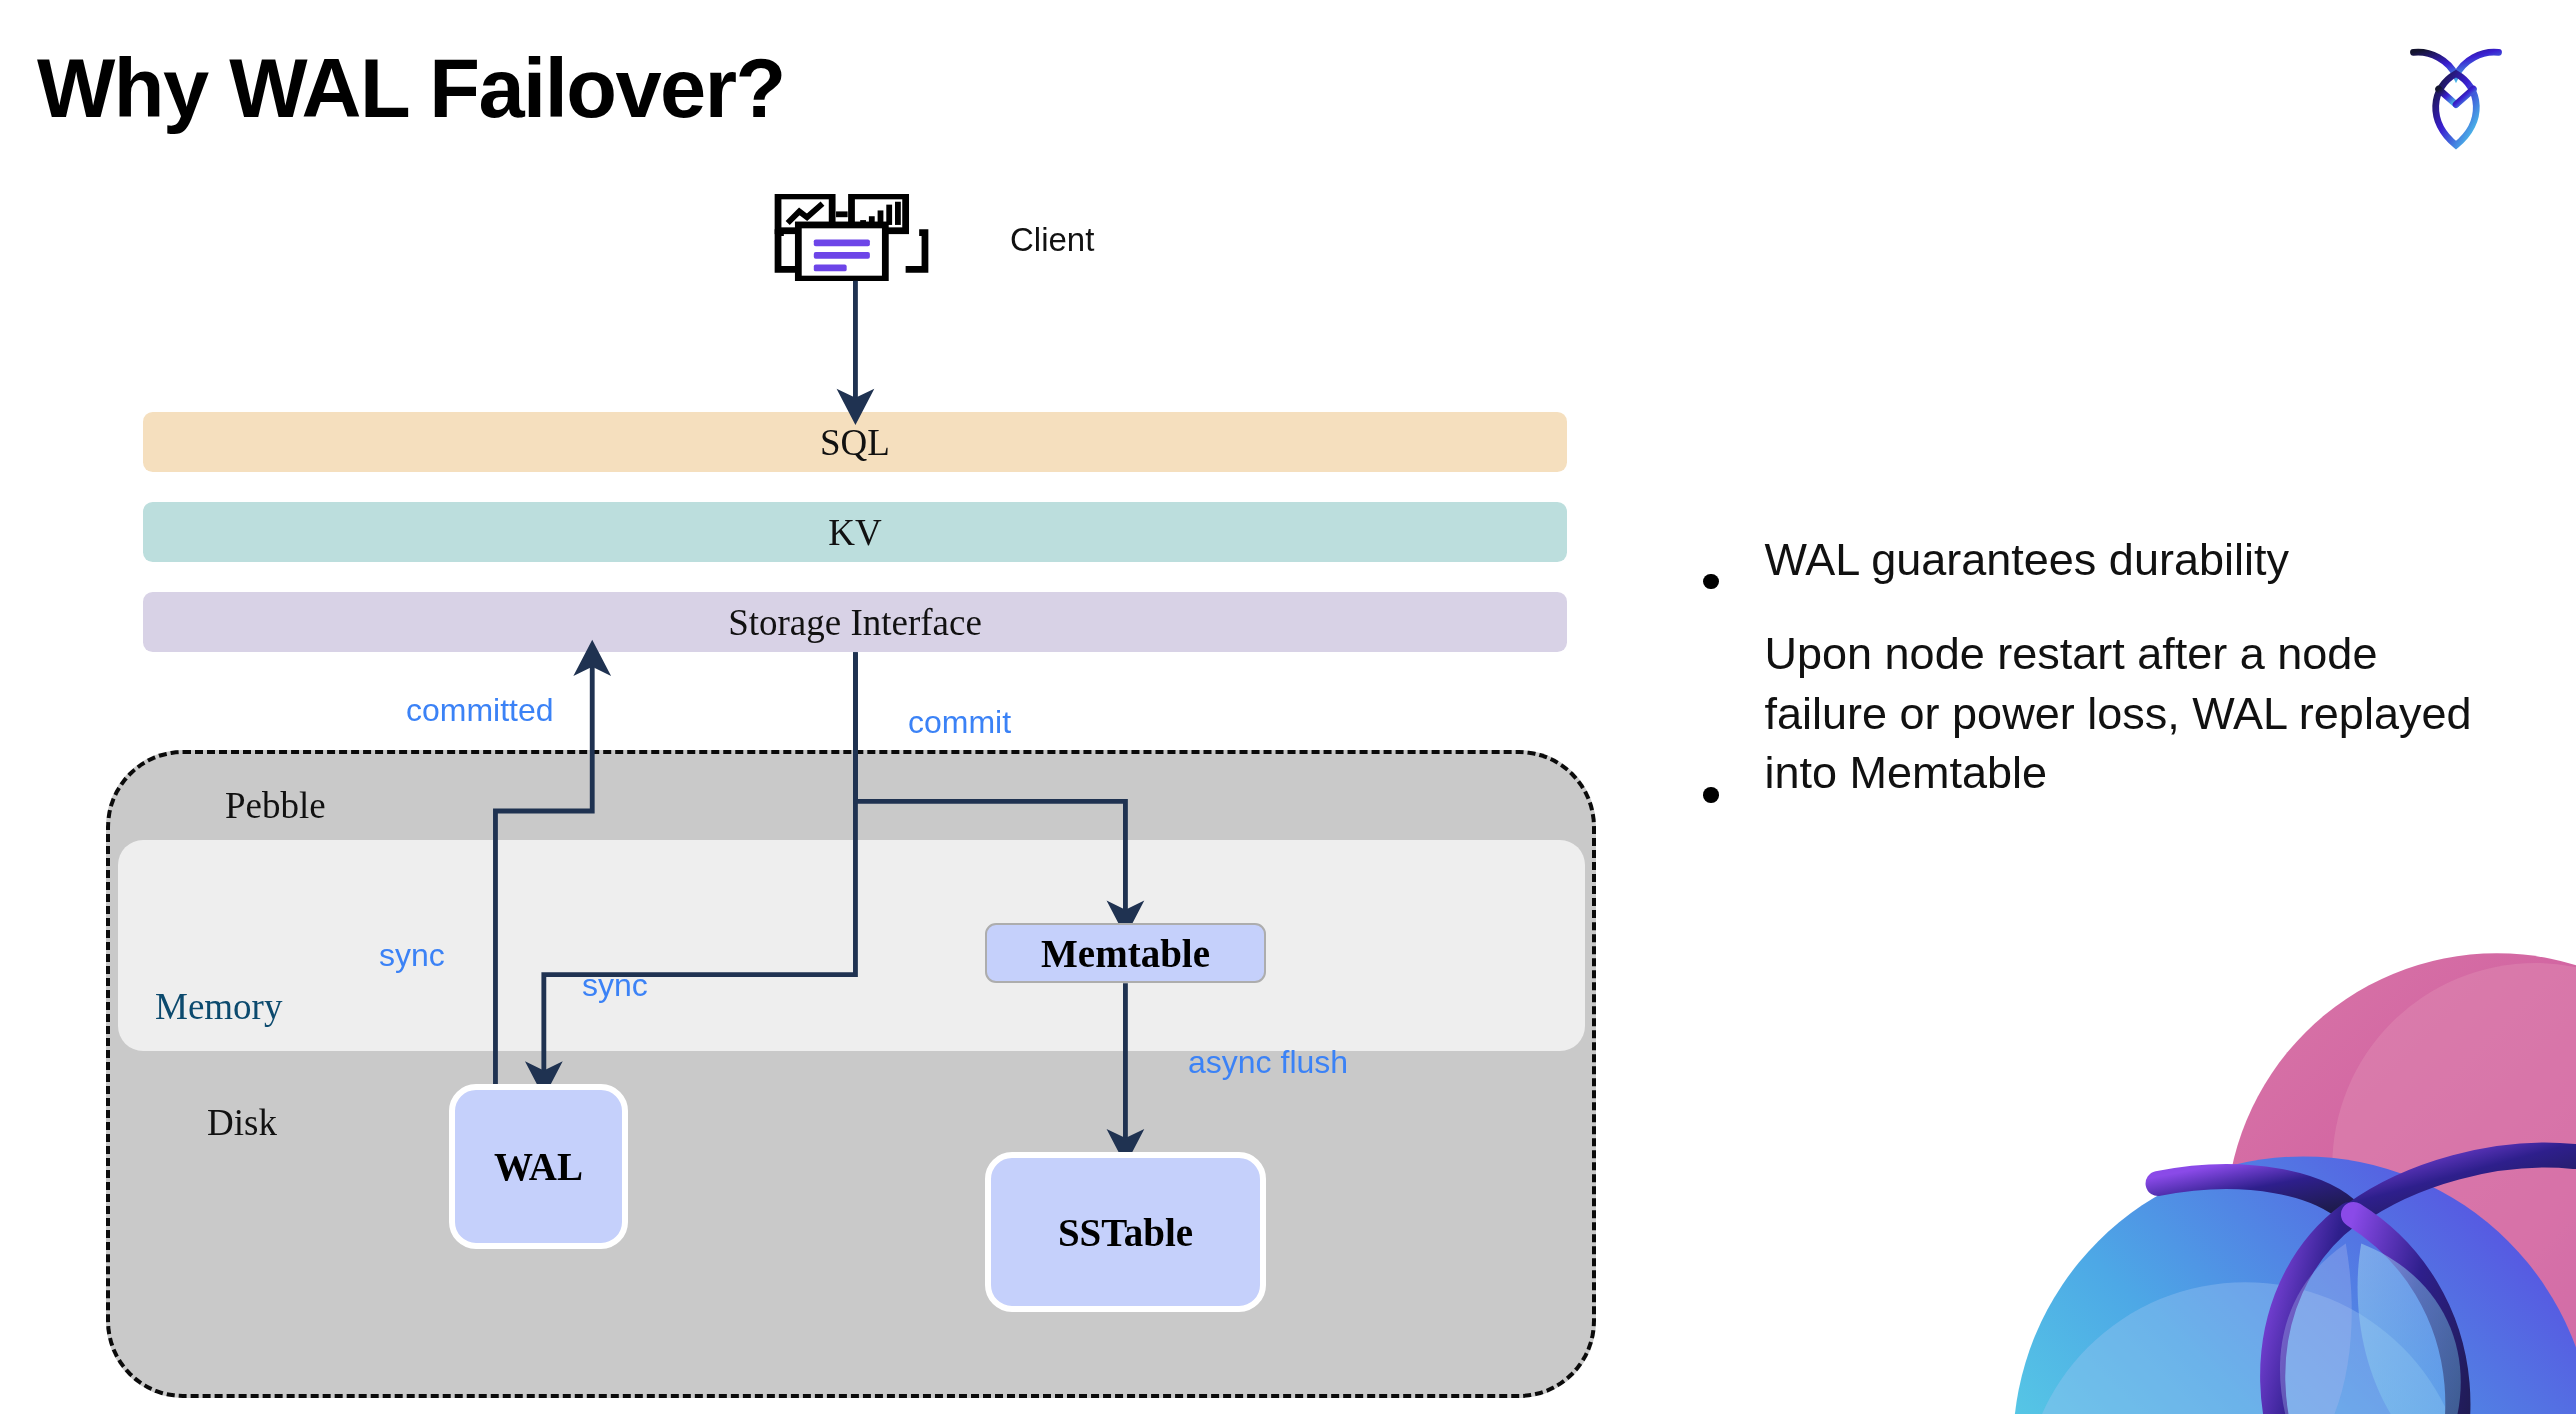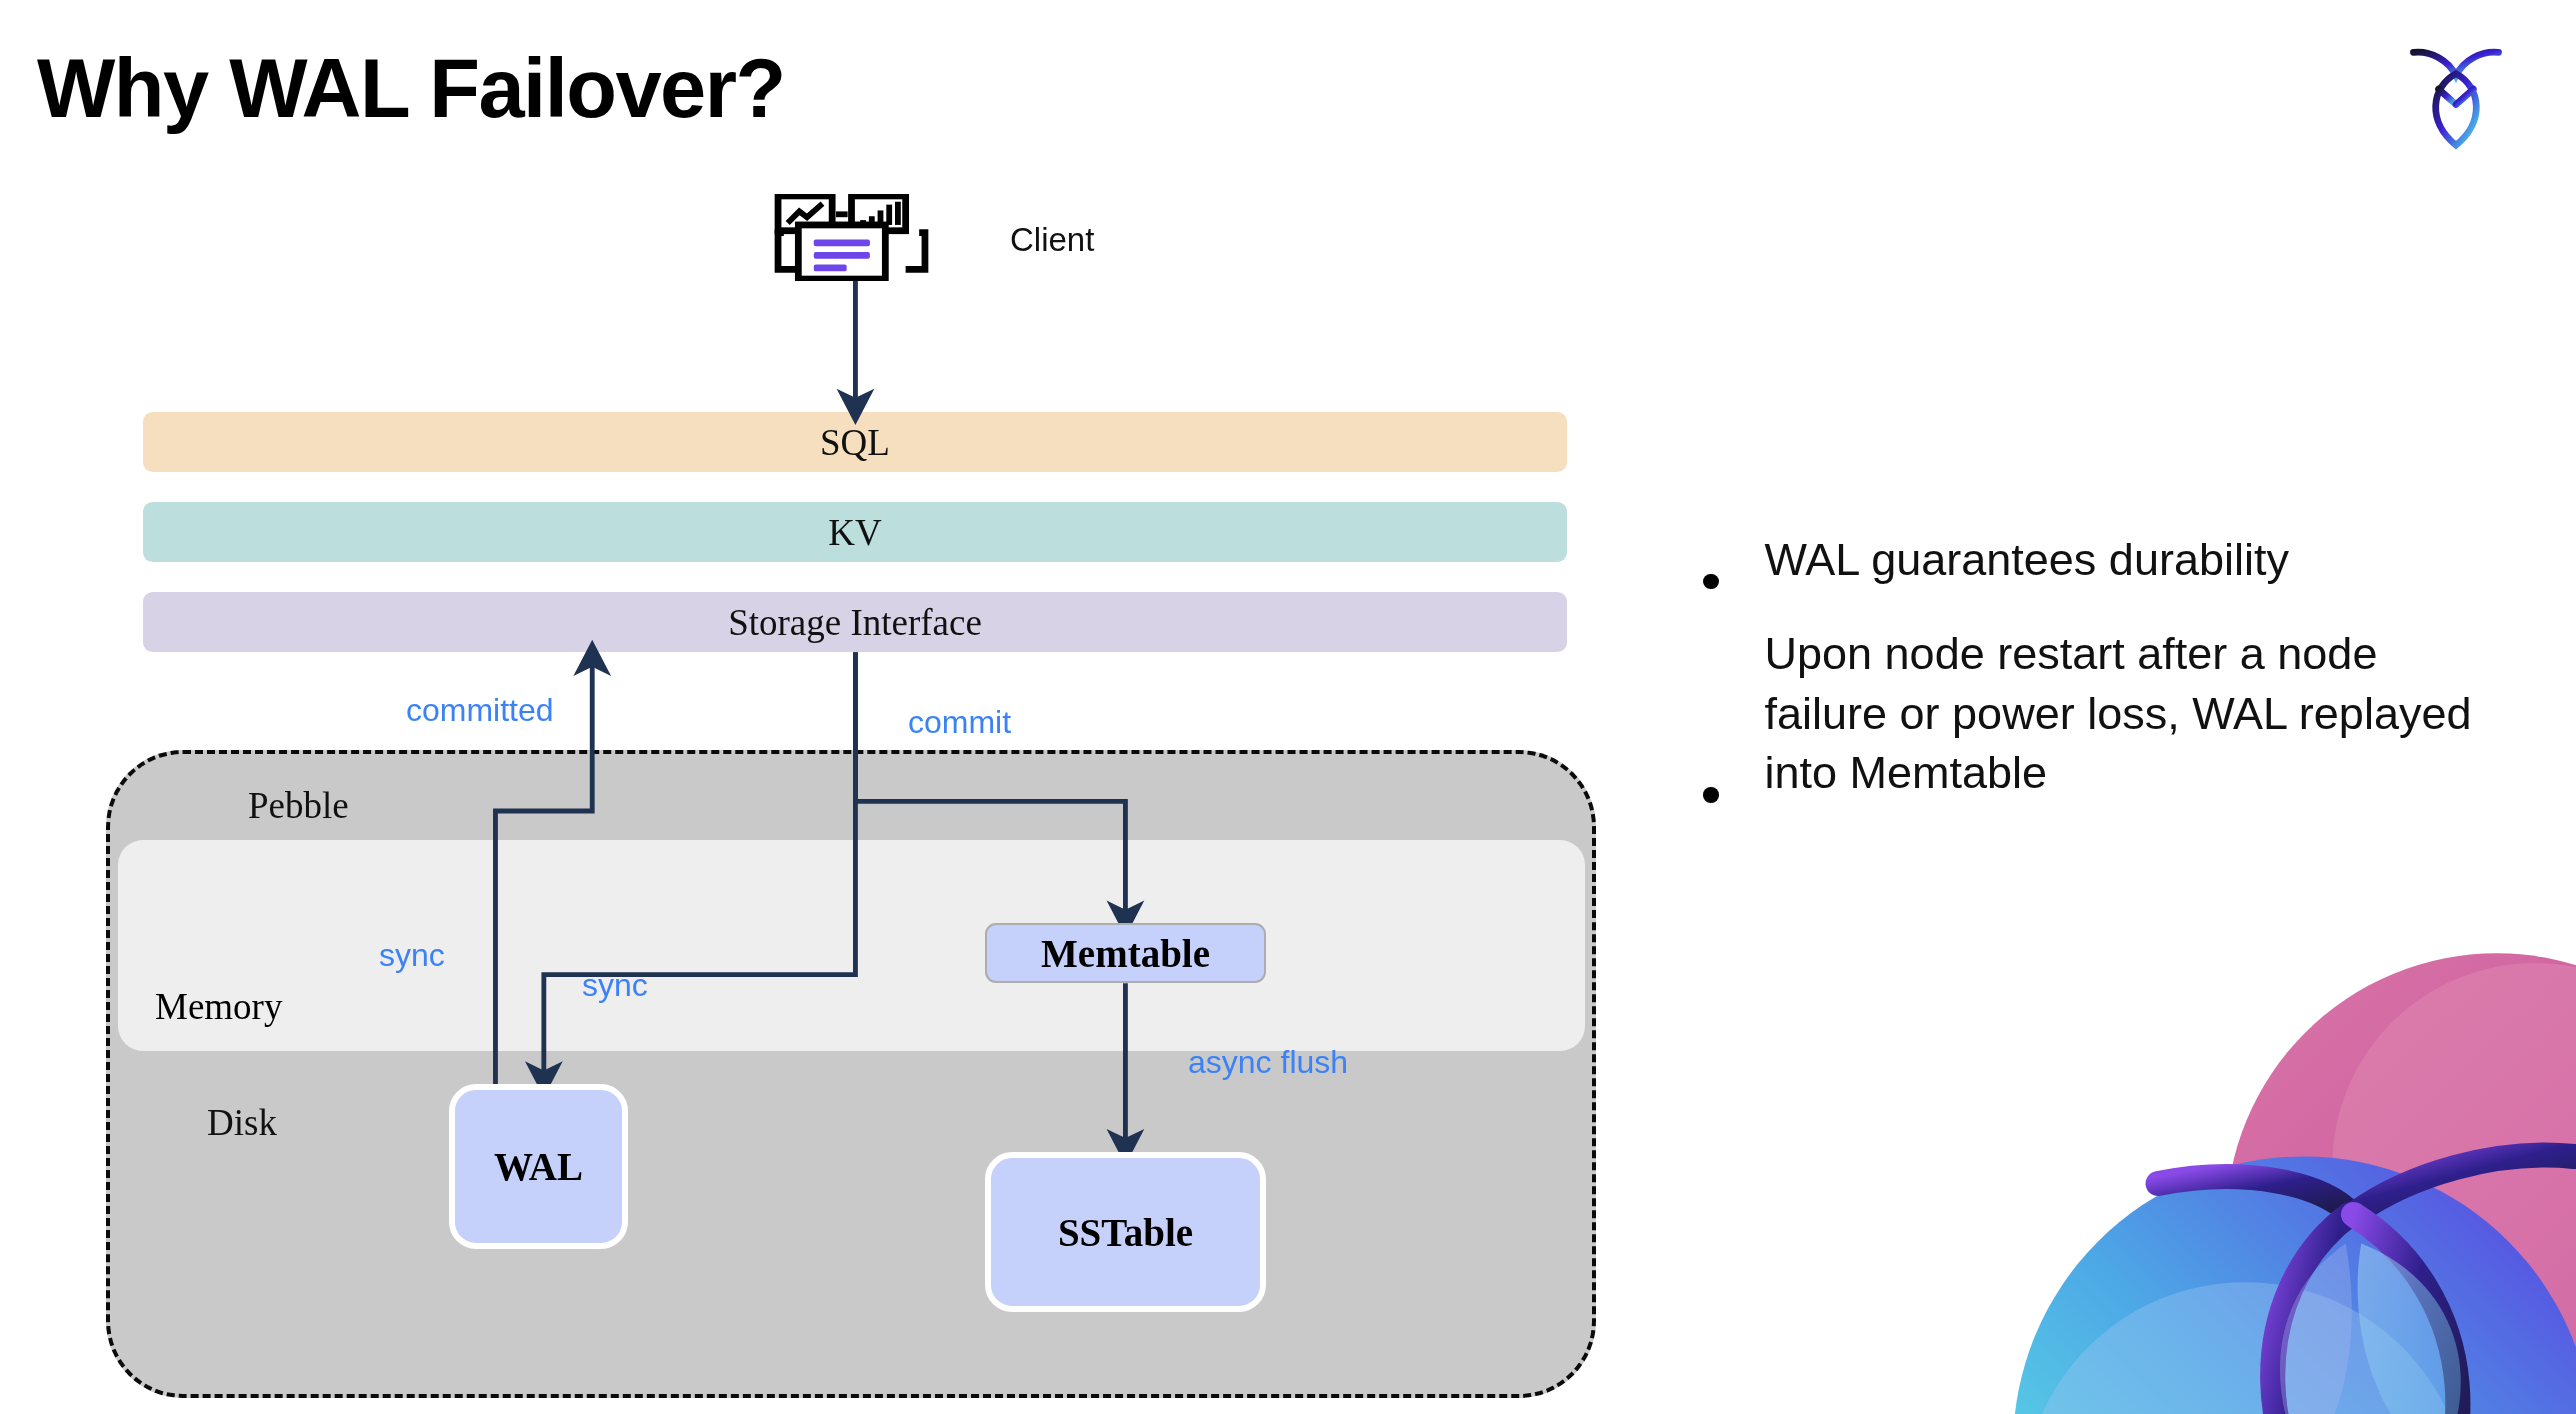--- a/index.html
+++ b/index.html
@@ -87,40 +87,39 @@
     border-radius: 77px;
     box-sizing: border-box;
   }
   #pebble-label {
     position: absolute;
     left: 225px;
     top: 784px;
     font-family: "Liberation Serif", serif;
     font-size: 37px;
     color: #111111;
-    margin-left: 23px;
   }
 
   
   #memory-band {
     position: absolute;
     left: 118px;
     top: 840px;
     width: 1467px;
     height: 211px;
     background: #eeeeee;
     border-radius: 25px;
   }
   #memory-label {
     position: absolute;
     left: 155px;
     top: 985px;
     font-family: "Liberation Serif", serif;
     font-size: 37px;
-    color: #000000;
+    color: #0c4a6e;
   }
   #disk-label {
     position: absolute;
     left: 207px;
     top: 1101px;
     font-family: "Liberation Serif", serif;
     font-size: 37px;
     color: #111111;
   }
 

